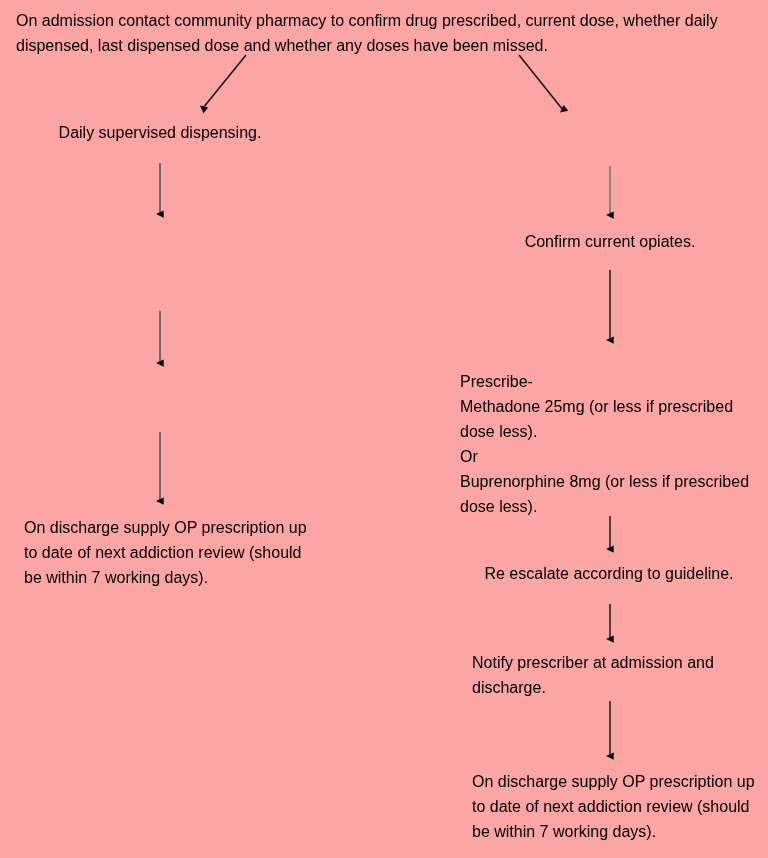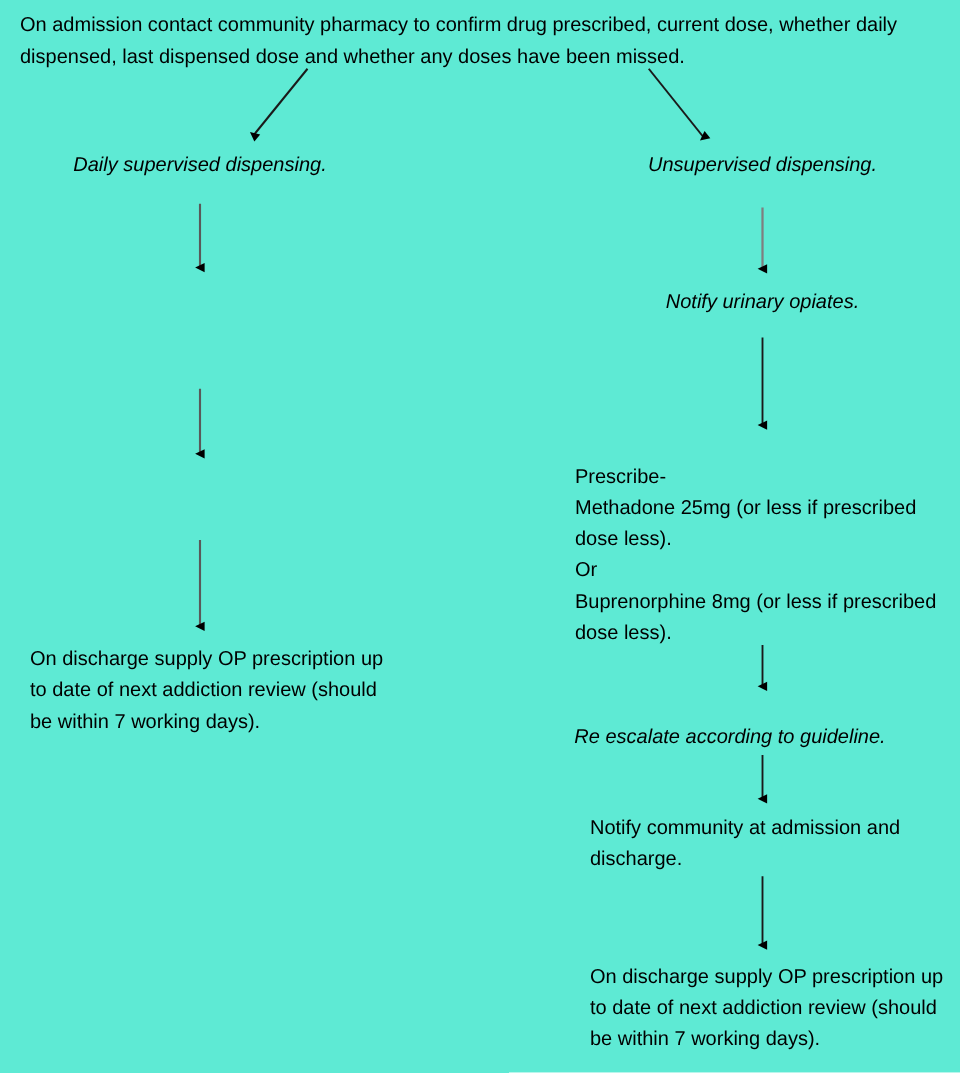--- a/index.html
+++ b/index.html
@@ -8,39 +8,39 @@
     background: #ffffff;
   }
   body {
     font-family: "Liberation Sans", sans-serif;
     color: #000000;
   }
   #canvas {
     position: relative;
     width: 768px;
     height: 858px;
-    background: #5eead4;
+    background: #fca5a5;
     overflow: hidden;
   }
   #arrow-layer {
     position: absolute;
     left: 0;
     top: 0;
     width: 768px;
     height: 858px;
     pointer-events: none;
   }
   .node {
     position: absolute;
     font-size: 16px;
     line-height: 25px;
     color: #000000;
     white-space: pre-line;
   }
-  .node.center { text-align: center; font-style: italic; }
+  .node.center { text-align: center; }
   .node.left   { text-align: left; }
 </style>
 </head>
 <body>
 
 <div id="canvas">
 
   <div class="node left" style="left:16px; top:8px; width:742px;">On admission contact community pharmacy to confirm drug prescribed, current dose, whether daily dispensed, last dispensed dose and whether any doses have been missed.</div>
 
   <svg id="arrow-layer" viewBox="0 0 768 858" width="768" height="858" xmlns="http://www.w3.org/2000/svg">
@@ -63,28 +63,27 @@
     <line x1="610" y1="604" x2="610" y2="639" stroke="#1a1a1a" stroke-width="1.5" marker-end="url(#ah)"></line>
     <line x1="610" y1="701" x2="610" y2="756" stroke="#1a1a1a" stroke-width="1.5" marker-end="url(#ah)"></line>
   </svg>
 
   <div class="node center" style="left:20px; top:120px; width:280px;">Daily supervised dispensing.</div>
 
 
 
   <div class="node left" style="left:24px; top:515px; width:296px;">On discharge supply OP prescription up to date of next addiction review (should be within 7 working days).</div>
 
-  <div class="node center" style="left:470px; top:120px; width:280px;">Unsupervised dispensing.</div>
 
-  <div class="node center" style="left:470px; top:229px; width:280px;">Notify urinary opiates.</div>
+  <div class="node center" style="left:470px; top:229px; width:280px;">Confirm current opiates.</div>
 
   <div class="node left" style="left:460px; top:369px; width:300px;">Prescribe-
 Methadone 25mg (or less if prescribed dose less).
 Or
 Buprenorphine 8mg (or less if prescribed dose less).</div>
 
-  <div class="node center" style="left:444px; top:561px; width:280px;margin-top:16px;">Re escalate according to guideline.</div>
+  <div class="node center" style="left:469px; top:561px; width:280px;">Re escalate according to guideline.</div>
 
-  <div class="node left" style="left:472px; top:650px; width:290px;">Notify community at admission and discharge.</div>
+  <div class="node left" style="left:472px; top:650px; width:290px;">Notify prescriber at admission and discharge.</div>
 
   <div class="node left" style="left:472px; top:769px; width:292px;">On discharge supply OP prescription up to date of next addiction review (should be within 7 working days).</div>
 
 </div>
 
 </body></html>

